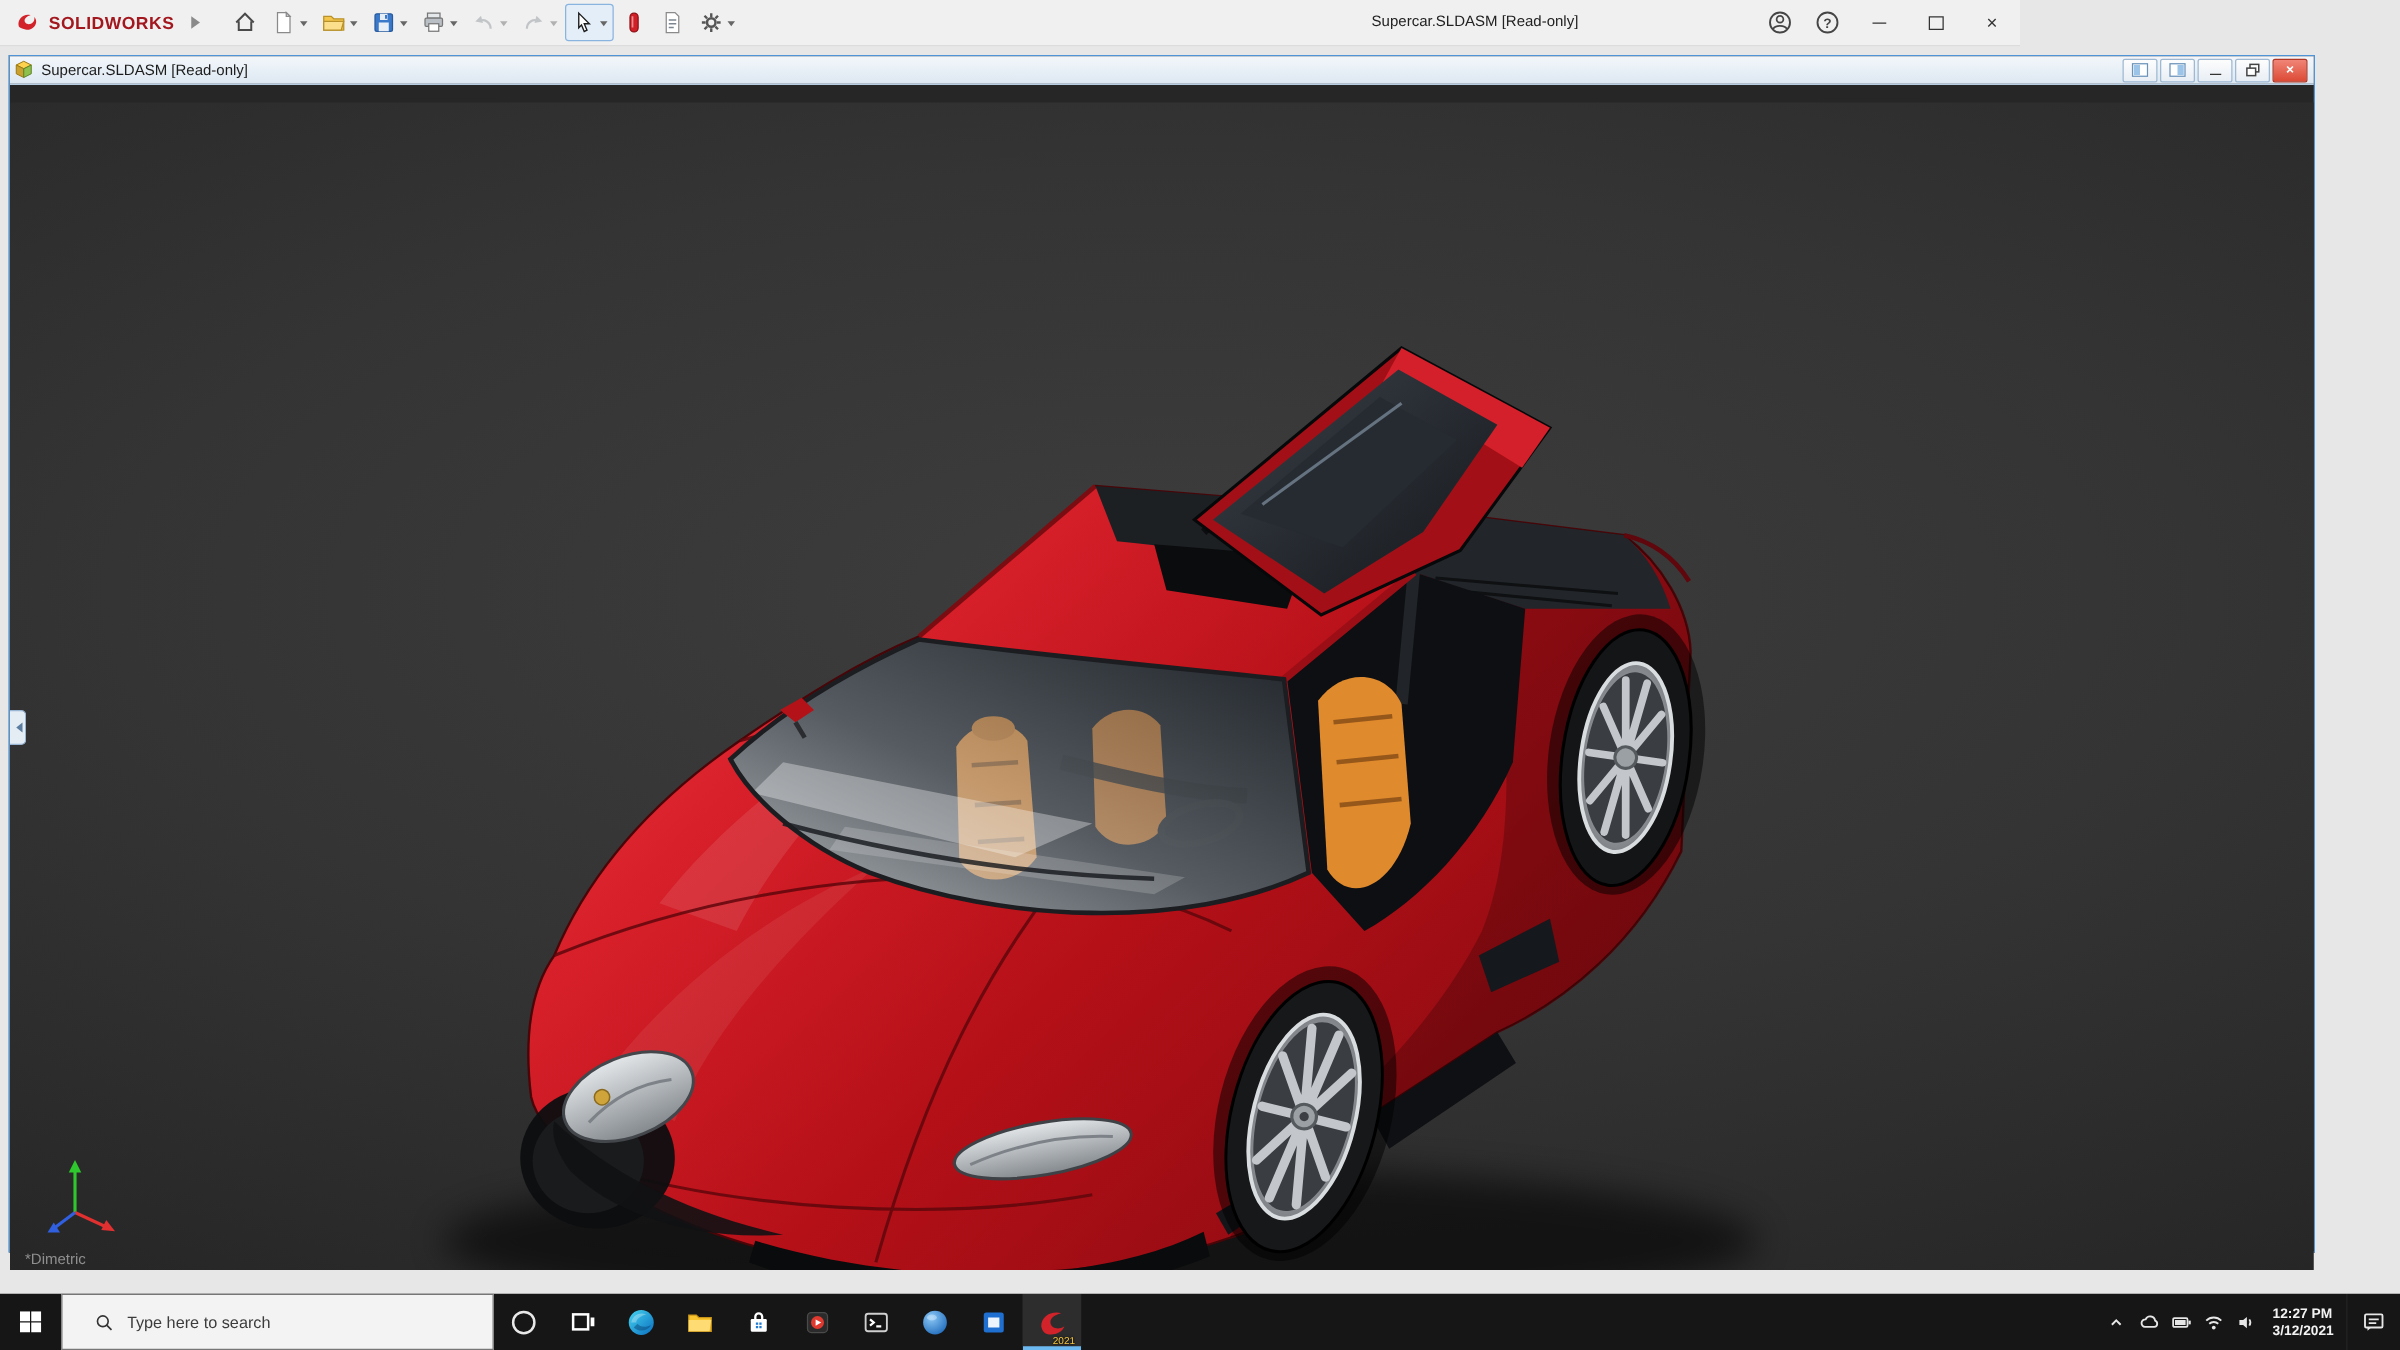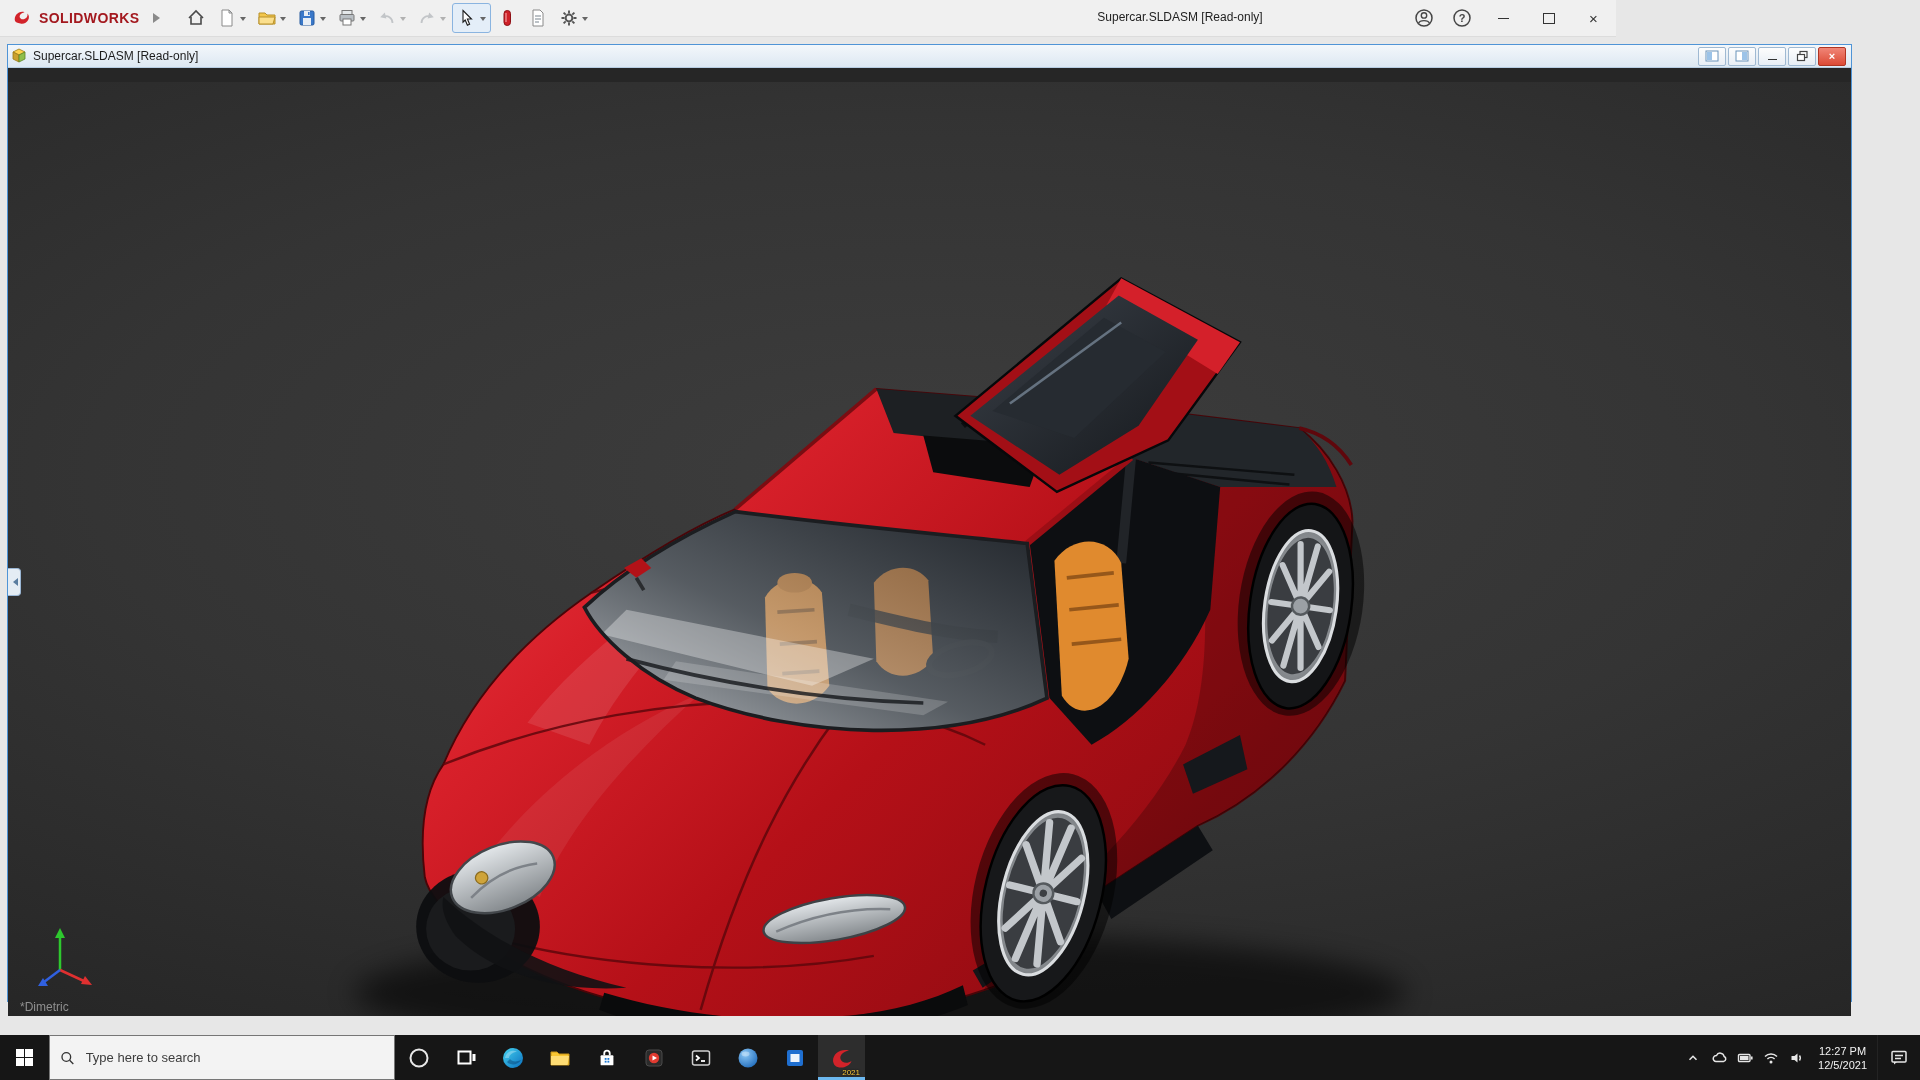--- a/index.html
+++ b/index.html
@@ -31,30 +31,30 @@
   
   .viewport{position:absolute;left:0;top:37px;width:1843px;height:934px;background:radial-gradient(ellipse 120% 95% at 50% 42%, #3d3d3d 0%, #343434 38%, #272727 72%, #191919 100%);overflow:hidden;}
   .car-svg{position:absolute;left:0;top:0;width:100%;height:100%;}
   .triad{position:absolute;left:26px;bottom:26px;width:60px;height:66px;}
   .view-label{position:absolute;left:12px;bottom:2px;font-size:12px;color:#8f8f8f;}
   .collapse-tab{position:absolute;left:0;top:486px;width:12px;height:26px;background:#e4ecf4;border:1px solid #9ab6d4;border-left:none;border-radius:0 4px 4px 0;display:flex;align-items:center;justify-content:center;}
   .collapse-tab span{width:0;height:0;border:4px solid transparent;border-right:5px solid #5a7da0;margin-right:2px;}
   
   .taskbar{position:absolute;left:0;bottom:0;width:1920px;height:45px;background:#161616;display:flex;align-items:stretch;z-index:20;}
   .tb-start{width:49px;display:flex;align-items:center;justify-content:center;}
-  .tb-search{width:346px;background:#f3f3f3;border:1px solid #767676;box-sizing:border-box;display:flex;align-items:center;gap:9px;padding:0 10px;}
+  .tb-search{width:346px;background:#f3f3f3;border:1px solid #767676;box-sizing:border-box;display:flex;align-items:center;gap:9px;padding:0 26px;}
   .tb-search input{border:none;outline:none;background:transparent;font-size:13px;color:#222;width:100%;font-family:"Liberation Sans",sans-serif;}
   .tb-search input::placeholder{color:#3c3c3c;opacity:1;}
   .task-icon{width:47px;display:flex;align-items:center;justify-content:center;position:relative;}
   .task-icon.active{background:rgba(255,255,255,.10);box-shadow:inset 0 -3px 0 #6cb8f0;}
   .sw-badge{position:absolute;right:5px;bottom:3px;font-size:8px;font-weight:normal;color:#f6c63c;text-shadow:0 0 2px #000;}
   .tray{margin-left:auto;display:flex;align-items:center;}
   .tray-btn{height:45px;display:flex;align-items:center;justify-content:center;}
   .tray-btn.narrow{width:26px;}
-  .clock{display:flex;flex-direction:column;align-items:center;justify-content:center;color:#f2f2f2;font-size:11px;line-height:14px;padding:0 10px 0 8px;}
+  .clock{display:flex;flex-direction:column;align-items:flex-start;justify-content:center;color:#f2f2f2;font-size:11px;line-height:14px;padding:0 10px 0 8px;font-weight:bold;}
   .action-center{width:42px;height:45px;display:flex;align-items:center;justify-content:center;border-left:1px solid rgba(255,255,255,.06);}
 </style>
 </head>
 <body>
 
 <div class="app-titlebar">
   <div class="brand">
     <svg width="22" height="20" viewBox="0 0 22 20">
       <path d="M3 13 C1.5 7.5 7 2.5 12.5 4.2 C8.5 5.2 6.5 8 8.4 10.2 C10.8 13 16.5 10.5 15.4 5.6 C19.6 10 14.6 17 8.4 15.6 C5.2 14.9 3.6 14.2 3 13 Z" fill="#d2232a"></path>
     </svg>
@@ -474,21 +474,21 @@
         </svg>
     </div>
     <div class="tray-btn narrow">
       <svg width="16" height="16" viewBox="0 0 16 16">
           <polygon points="2.5,6 5.5,6 8.5,3.5 8.5,12.5 5.5,10 2.5,10" fill="#e6e6e6"></polygon>
           <path d="M10.5 5.5 a4.5 4.5 0 0 1 0 5" fill="none" stroke="#e6e6e6" stroke-width="1.4"></path>
         </svg>
     </div>
     <div class="clock">
       <span>12:27 PM</span>
-      <span>12/5/2021</span>
+      <span>3/12/2021</span>
     </div>
     <div class="action-center">
       <svg width="18" height="17" viewBox="0 0 18 17">
           <rect x="2" y="2.5" width="14" height="10.5" rx="1" fill="none" stroke="#e6e6e6" stroke-width="1.5"></rect>
           <path d="M5 6.5 h8 M5 9.5 h6" stroke="#e6e6e6" stroke-width="1.4"></path>
           <path d="M4 13 L4 15.5 L7 13" fill="#e6e6e6"></path>
         </svg>
     </div>
   </div>
 </div>

